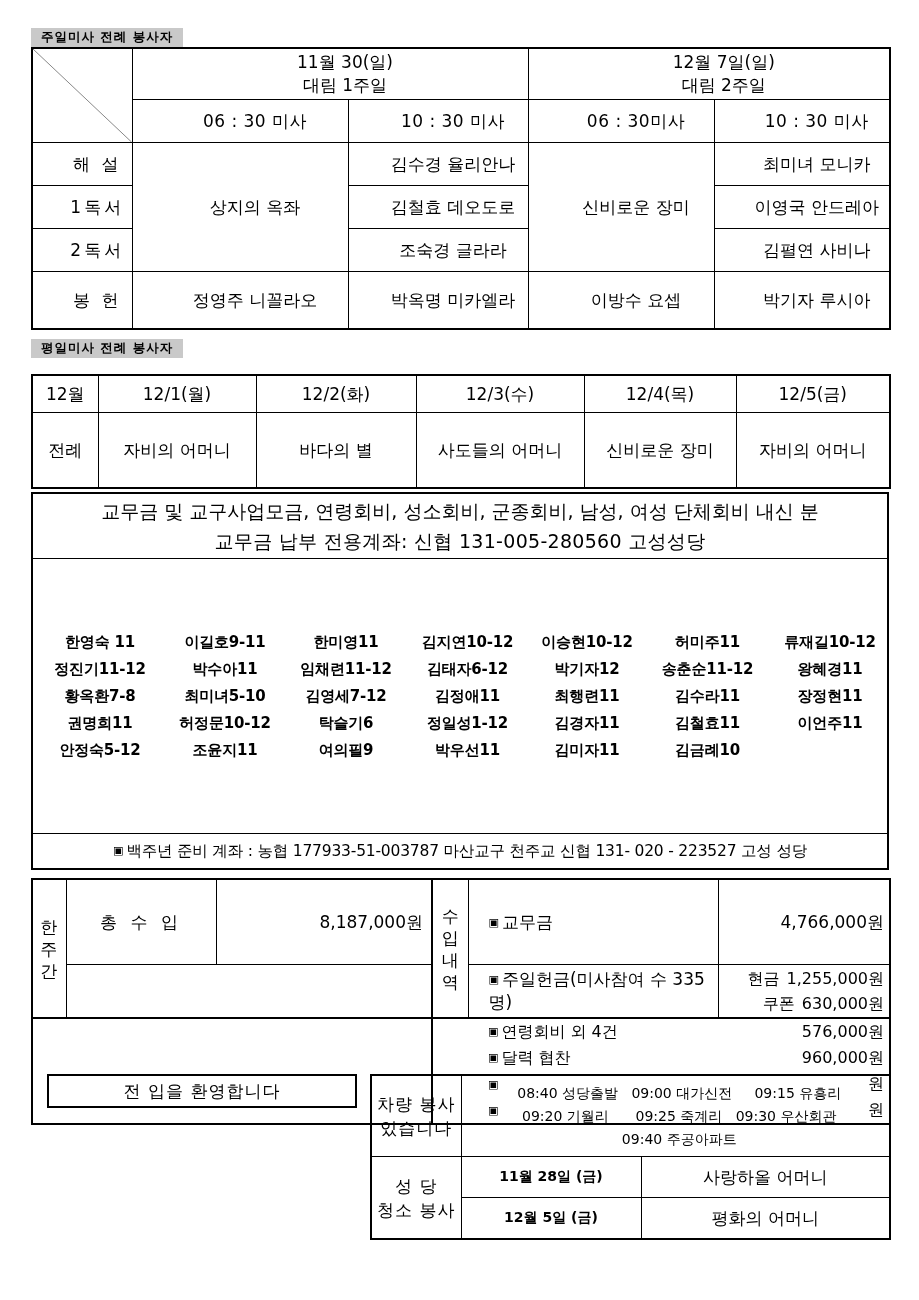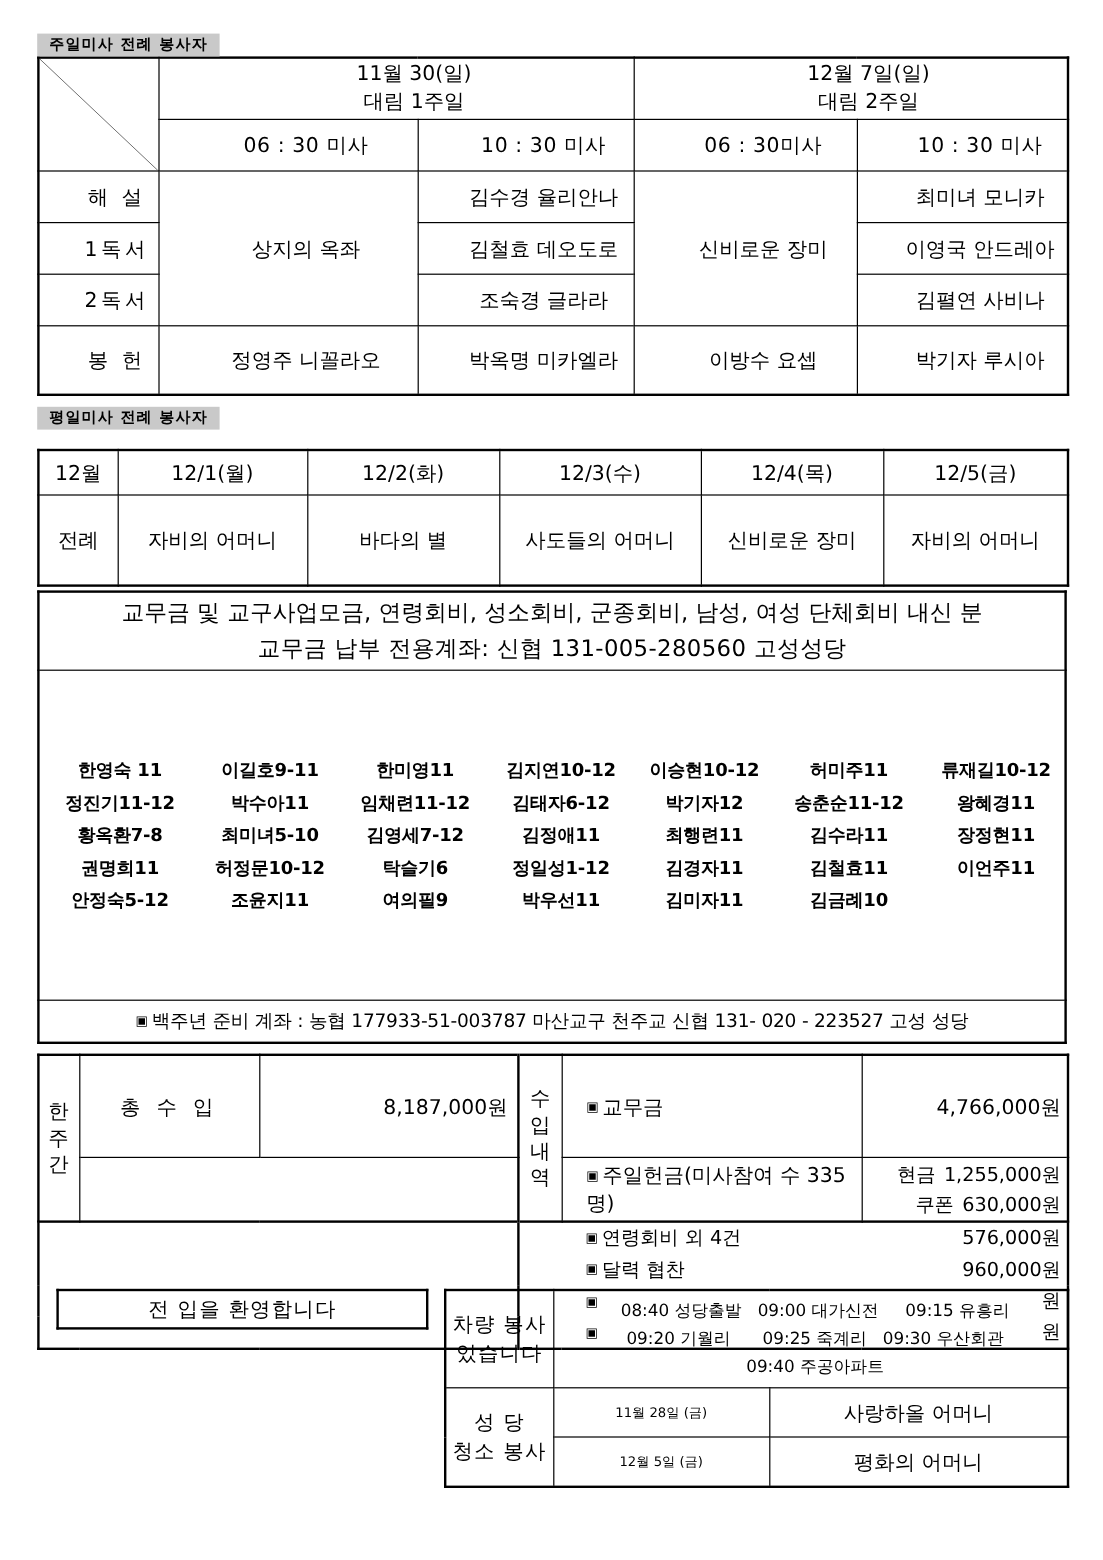--- a/index.html
+++ b/index.html
@@ -102,21 +102,21 @@
   #welcome-table td{border:1px solid #000;text-align:center;}
   .wel-h{height:28px;font-size:17px;letter-spacing:1px;}
   .wel-b{height:122px;font-size:18px;line-height:29px;}
 
   #bottomright-wrap{position:absolute;left:370px;top:1074px;width:519px;}
   #bottomright-table{width:519px;table-layout:fixed;}
   #bottomright-table td{border:1px solid #000;text-align:center;}
   .br-lbl{width:90px;font-size:17px;line-height:24px;letter-spacing:1px;}
   .car-cell{text-align:left;padding:4px 0 4px 8px;height:72px;}
   .car-line{font-size:14px;line-height:23px;white-space:pre;}
-  .clean-date{width:180px;font-size:11px;height:38px;}
+  .clean-date{width:180px;font-size:14px;height:38px;font-weight:bold;}
   .clean-team{font-size:17px;border-radius:11px;}
 </style>
 </head>
 <body>
 
 <div class="page">
 
   <div id="sunday-wrap">
     <div class="tag">주일미사 전례 봉사자</div>
     <table class="tbl outer" id="sunday-table">

